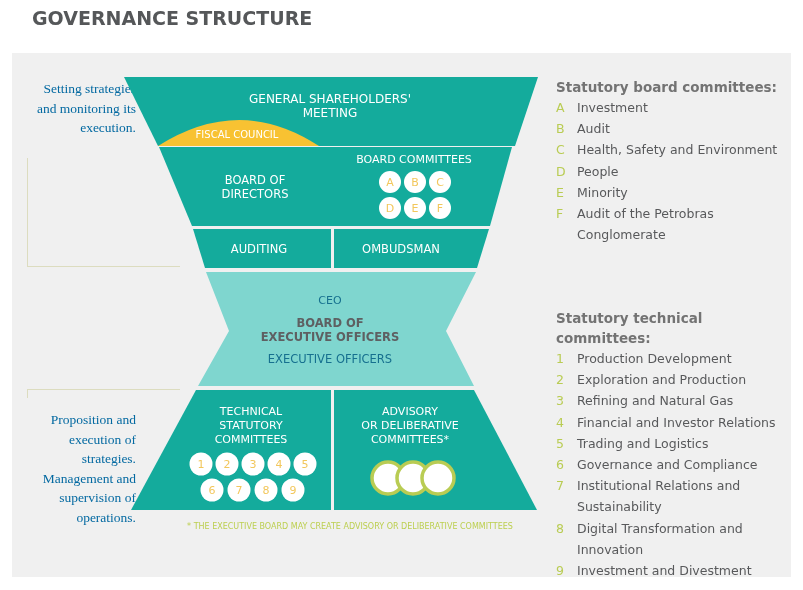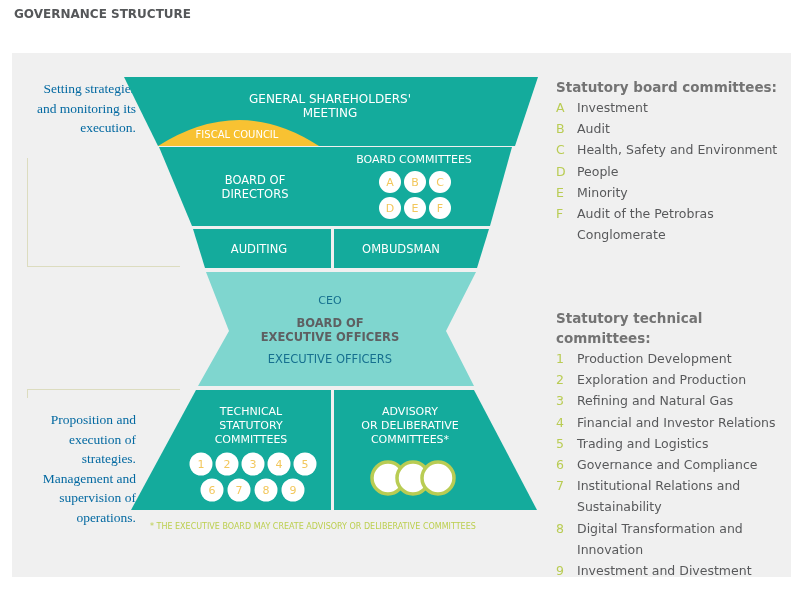--- a/index.html
+++ b/index.html
@@ -1,33 +1,33 @@
 <!DOCTYPE html>
 <html><head>
 <meta charset="utf-8">
 <style>
   html, body { margin: 0; padding: 0; background: #ffffff; }
   body { width: 803px; height: 590px; position: relative; overflow: hidden;
          font-family: "DejaVu Sans", "Liberation Sans", sans-serif; }
-  .title { position: absolute; left: 14px; top: 7px; font-size: 12px; font-weight: bold;
+  .title { position: absolute; left: 32px; top: 7px; font-size: 19px; font-weight: bold;
            color: #555759; letter-spacing: 0px; font-family: "DejaVu Sans", sans-serif; }
   .panel { position: absolute; left: 12px; top: 53px; width: 779px; height: 524px; background: #f0f0f0; }
   svg.diagram { position: absolute; left: 0; top: 0; }
   .svgtext { font-family: "DejaVu Sans", sans-serif; }
   .left-note { position: absolute; left: 26px; color: #0369a1; font-size: 13.5px; line-height: 19.5px;
                font-family: Liberation Serif, serif; width: 110px; text-align: right; }
   .bracket { position: absolute; border-left: 1.5px solid #dcdcbf; border-bottom: 1.5px solid #dcdcbf; }
   .bracket-top { position: absolute; border-left: 1.5px solid #dcdcbf; border-top: 1.5px solid #dcdcbf; }
   .legend { position: absolute; left: 556px; color: #58595b; font-family: "DejaVu Sans", sans-serif; }
   .legend h3 { margin: 0; font-size: 13.5px; font-weight: bold; color: #737373; line-height: 20px; }
   .legend ul { list-style: none; margin: 0; padding: 0; }
   .legend li { display: flex; font-size: 12.5px; line-height: 21.2px; }
   .legend .key { width: 21px; flex: none; color: #b9cc53; }
   .legend .txt { flex: 1; }
-  .footnote { position: absolute; left: 150px; width: 400px; top: 521px; 
+  .footnote { position: absolute; left: 150px; width: 400px; top: 521px; text-align: center;
               color: #bccf4f; font-size: 8px; line-height: 12px; font-family: "DejaVu Sans", sans-serif; }
 </style>
 </head>
 <body>
 
 <div class="title">GOVERNANCE STRUCTURE</div>
 <div class="panel"></div>
 
 <div class="left-note" style="top:79px;">Setting strategies and monitoring its execution.</div>
 <div class="bracket" style="left:27px; top:158px; width:152px; height:108px;"></div>

